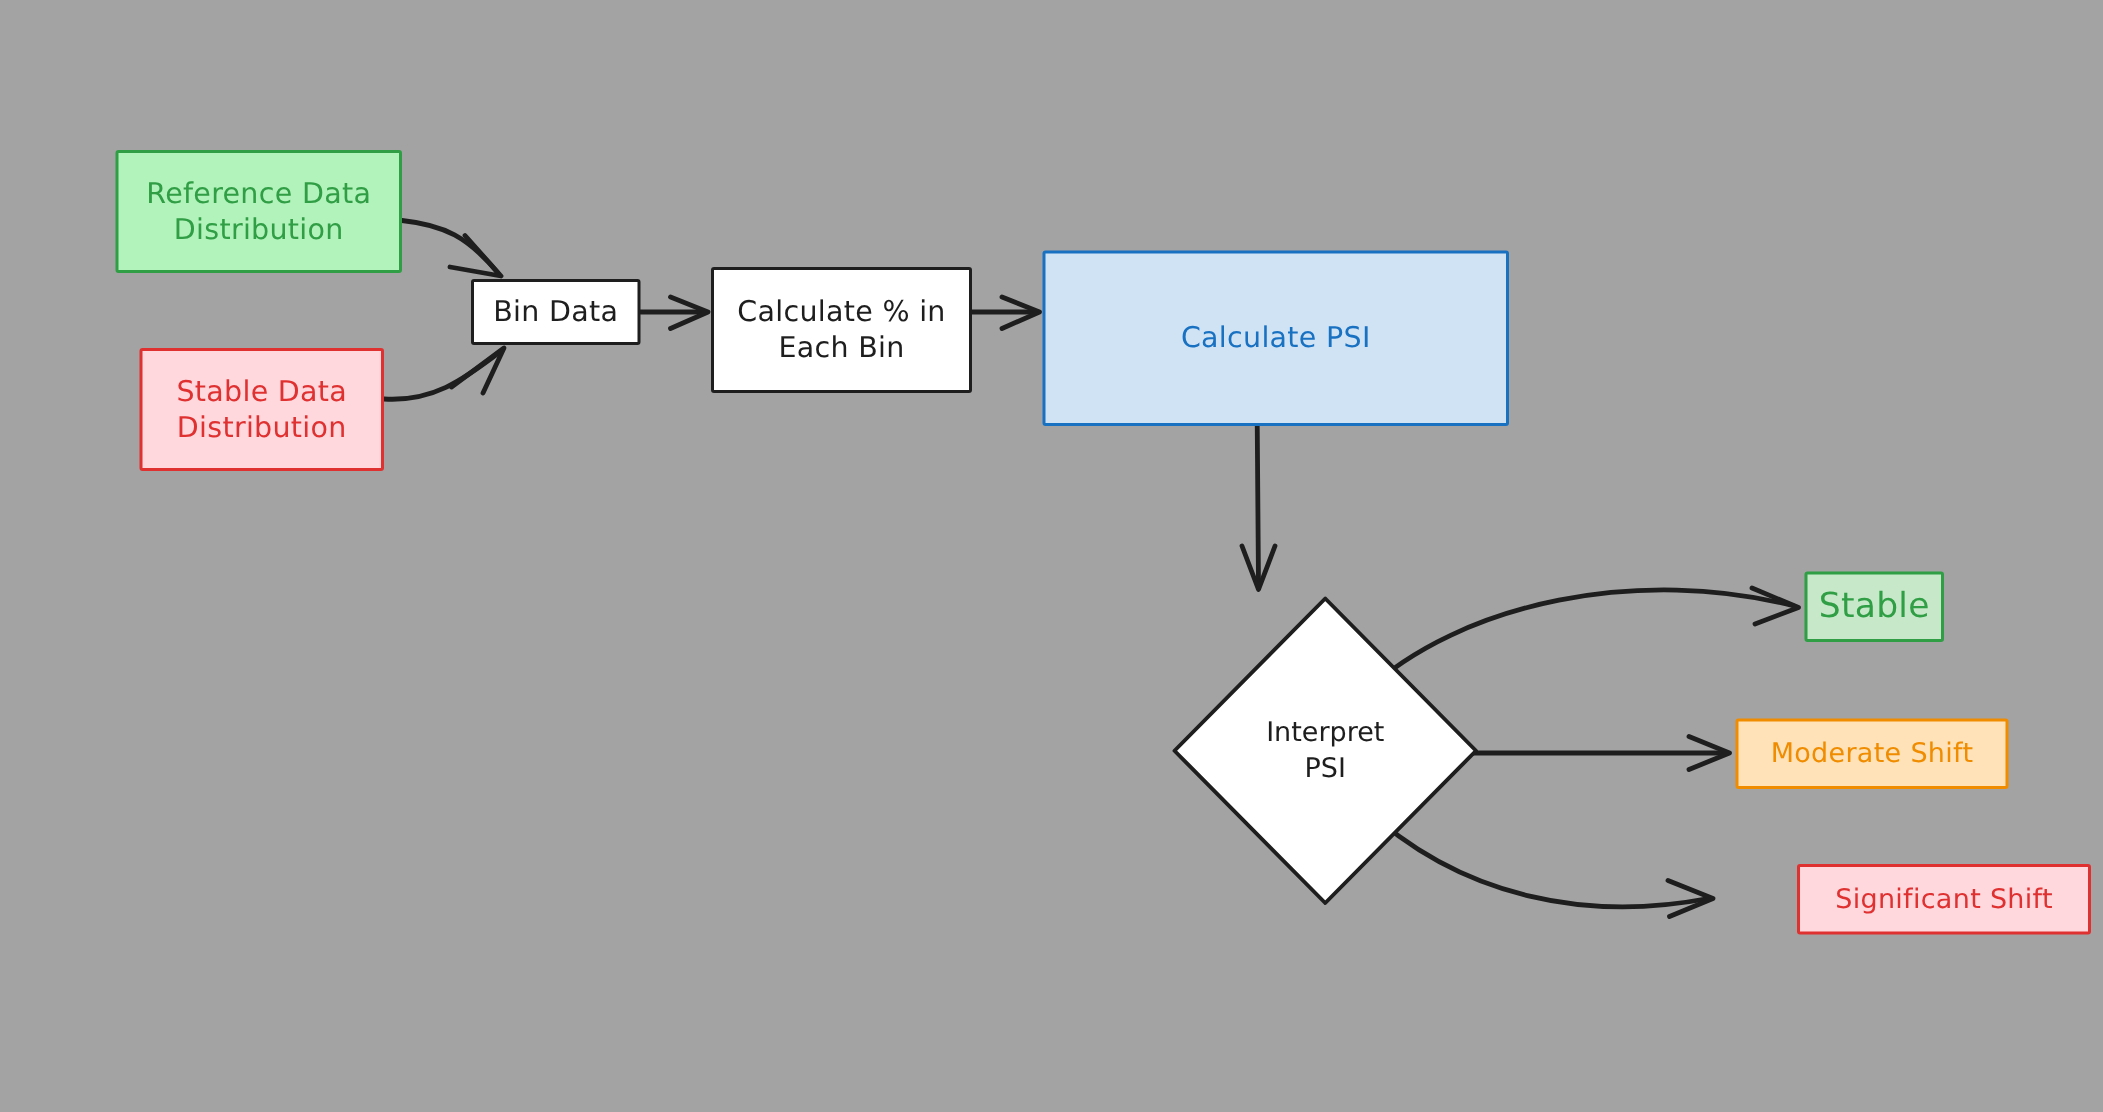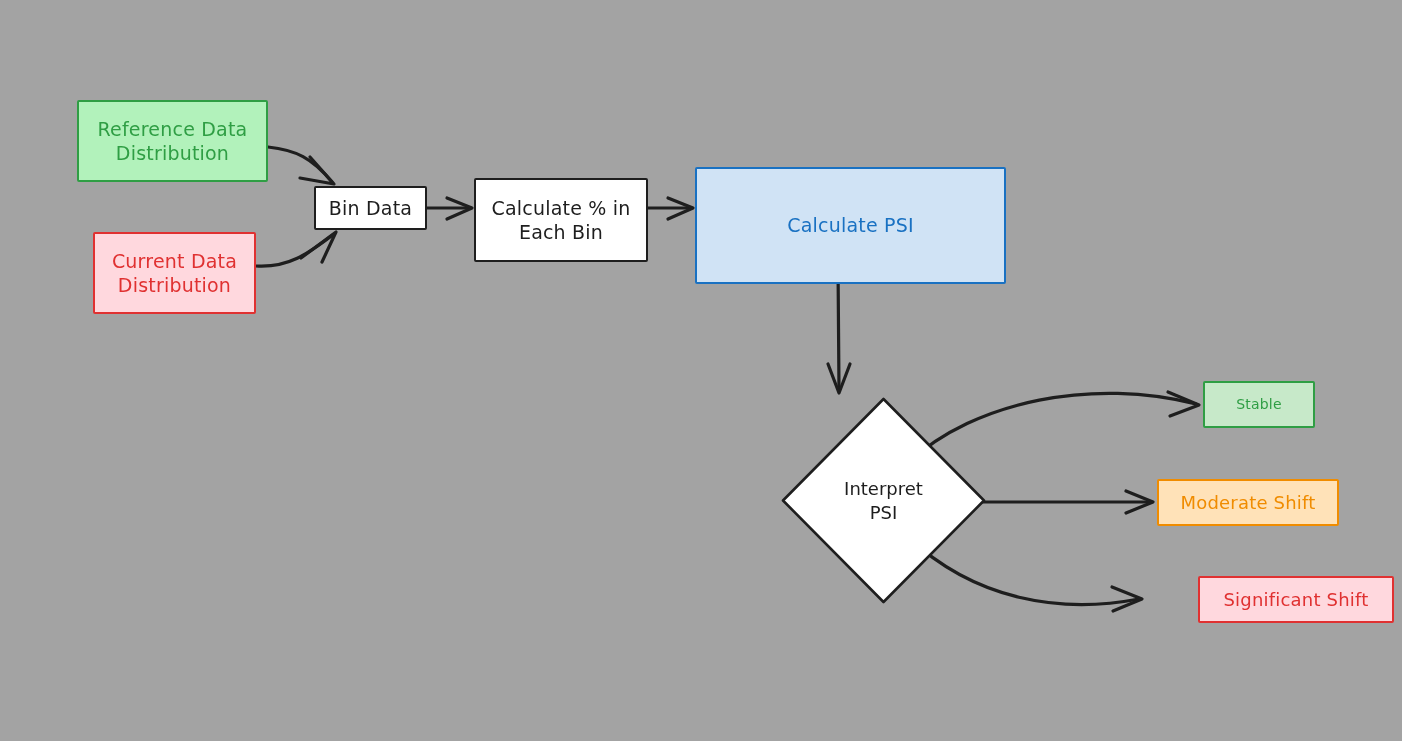--- a/index.html
+++ b/index.html
@@ -143,37 +143,37 @@
 
     <g>
       <path class="ln" d="M908,537 C975,600 1060,614 1139,599"></path>
       <path class="hd" d="M1112,587 L1142,599 L1113,611"></path>
     </g>
   </svg>
 
   <div class="node rect green" style="left:77px; top:100px; width:191px; height:82px; font-size:19px;">Reference Data
 Distribution</div>
 
-  <div class="node rect red" style="left:93px; top:232px; width:163px; height:82px; font-size:19px;">Current Data
+  <div class="node rect red" style="left:93px; top:232px; width:163px; height:82px; font-size:19px;">Stable Data
 Distribution</div>
 
   <div class="node rect plain" style="left:314px; top:186px; width:113px; height:44px; font-size:19px;">Bin Data</div>
 
   <div class="node rect plain" style="left:474px; top:166px; width:174px; height:84px; font-size:19px;margin-top:12px;">Calculate % in
 Each Bin</div>
 
   <div class="node rect blue" style="left:695px; top:147px; width:311px; height:117px; font-size:19px;margin-top:20px;">Calculate PSI</div>
 
   <div class="diamond-wrap" style="left:780px; top:396px; width:207px; height:209px;">
     <svg width="207" height="209" viewBox="0 0 207 209" xmlns="http://www.w3.org/2000/svg">
       <polygon points="103.5,3 204,104.5 103.5,206 3,104.5" fill="#ffffff" stroke="#1e1e1e" stroke-width="2.6" stroke-linejoin="round"></polygon>
     </svg>
     <div class="diamond-label" style="font-size:18px;">Interpret
 PSI</div>
   </div>
 
-  <div class="node rect greenlite" style="left:1203px; top:381px; width:112px; height:47px; font-size:14px;">Stable</div>
+  <div class="node rect greenlite" style="left:1203px; top:381px; width:93px; height:47px; font-size:23px;">Stable</div>
 
   <div class="node rect orange" style="left:1157px; top:479px; width:182px; height:47px; font-size:18px;">Moderate Shift</div>
 
   <div class="node rect red" style="left:1198px; top:576px; width:196px; height:47px; font-size:18px;">Significant Shift</div>
 
 </div>
 
 </body></html>

